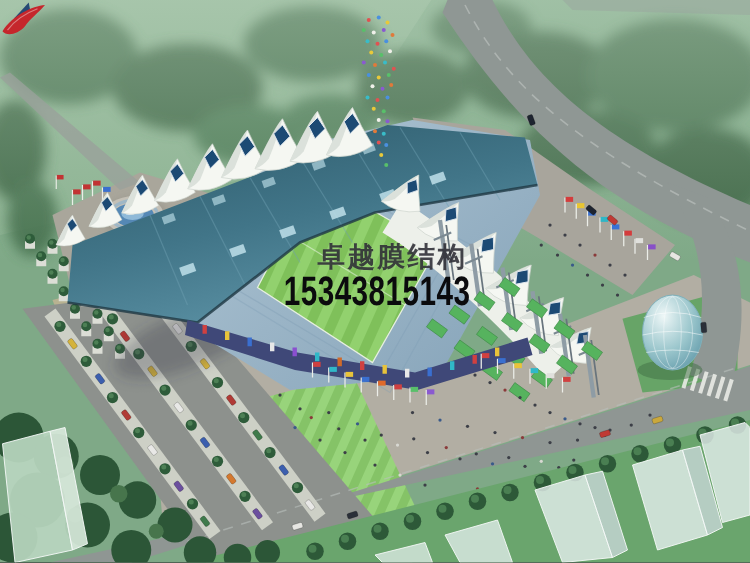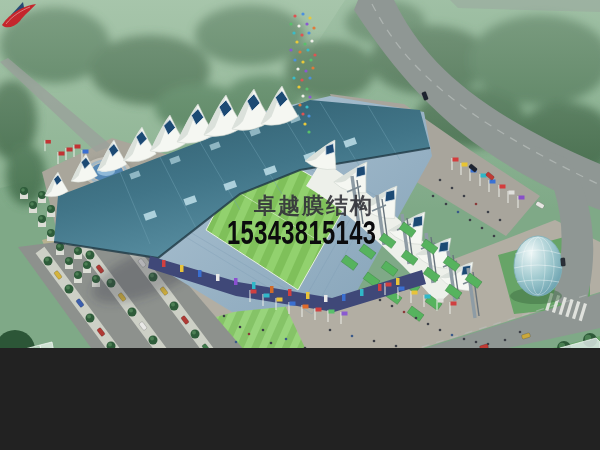--- a/index.html
+++ b/index.html
@@ -1,16 +1,16 @@
 <!DOCTYPE html>
 <html><head>
 <meta charset="utf-8">
 <style>
   html,body{margin:0;padding:0;background:#222;}
-  .stage{position:relative;width:600px;height:348px;overflow:hidden;background:#7fa987;
+  .stage{position:relative;width:600px;height:450px;overflow:hidden;background:#7fa987;
          font-family:"Liberation Sans",sans-serif;}
   .stage svg{position:absolute;left:0;top:0;}
   .watermark{position:absolute;left:0;top:0;width:600px;height:450px;pointer-events:none;}
   .wm-logo{position:absolute;left:229px;top:193px;width:38px;height:36px;}
   .wm-company{position:absolute;left:254px;top:195px;font-size:22px;line-height:1;
       font-weight:bold;letter-spacing:2px;color:rgba(43,43,50,0.88);
       font-family:"Liberation Serif","DejaVu Serif",serif;
       text-shadow:0 0 1px rgba(230,230,230,0.25);white-space:nowrap;}
   .wm-phone{position:absolute;left:227px;top:216px;font-size:33px;line-height:1.05;
       font-weight:bold;color:#0b0b0d;letter-spacing:0.5px;

